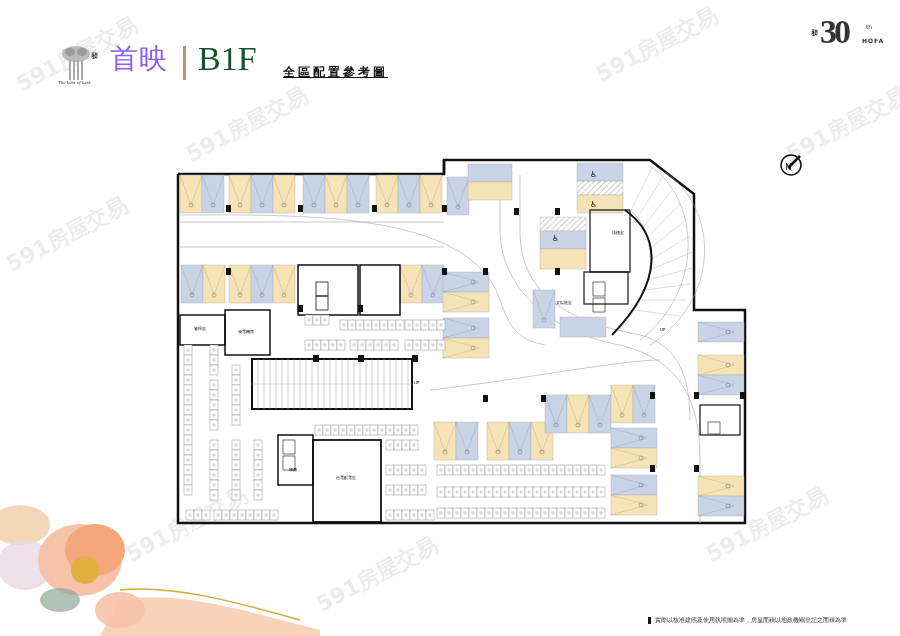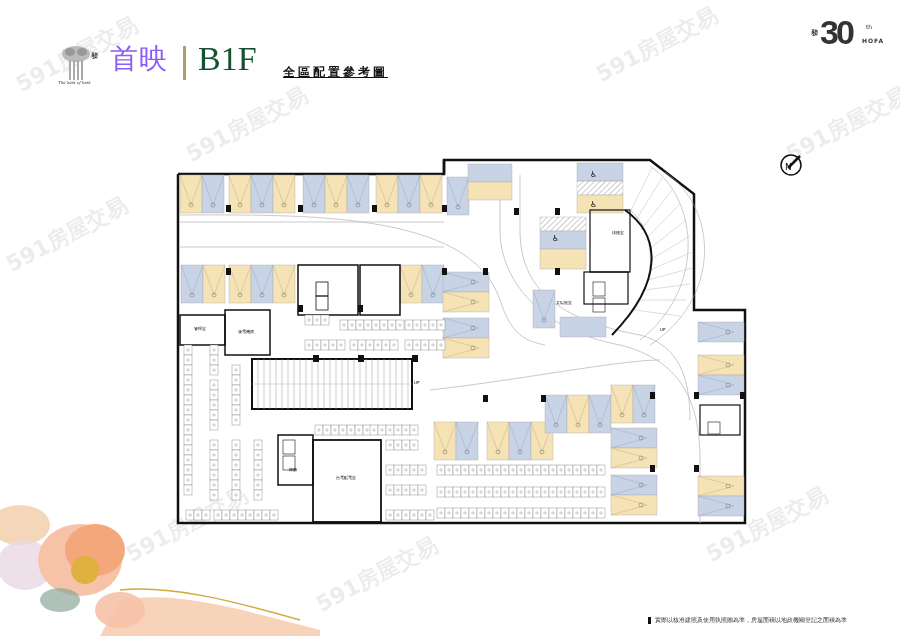--- a/index.html
+++ b/index.html
@@ -41,21 +41,21 @@
 </svg>
 <div id="brand-small" class="abs">和發</div>
 <div id="brand-tag" class="abs">The best of best</div>
 <div id="project-name" class="abs">首映</div>
 <div id="title-bar" class="abs"></div>
 <div id="floor-code" class="abs">B1F</div>
 <div id="subtitle" class="abs">全區配置參考圖</div>
 
 <div id="anniv-logo" class="abs">
   <span style="position:absolute;left:4px;top:8px;font-size:7px;line-height:8px;writing-mode:vertical-rl;color:#222;">和發</span>
-  <span style="position:absolute;left:14px;top:-2px;font-size:34px;font-weight:bold;color:#333;font-family:Liberation Sans, sans-serif;letter-spacing:-3px;">30</span>
+  <span style="position:absolute;left:14px;top:-2px;font-size:34px;font-weight:bold;color:#333;font-family:Liberation Serif, serif;letter-spacing:-3px;">30</span>
   <span style="position:absolute;left:60px;top:8px;font-size:6px;color:#333;">th</span>
   <span style="position:absolute;left:56px;top:22px;font-size:6px;color:#333;font-weight:bold;letter-spacing:1px;">HOFA</span>
 </div>
 
 <svg id="north" class="abs" width="30" height="30" viewBox="0 0 30 30">
   <circle cx="15" cy="15" r="10" fill="none" stroke="#111" stroke-width="1.5"></circle>
   <line x1="12" y1="18" x2="24" y2="6" stroke="#111" stroke-width="2.5"></line>
   <text x="9" y="20" font-size="9" font-family="DejaVu Sans" fill="#111">N</text>
 </svg>
 

